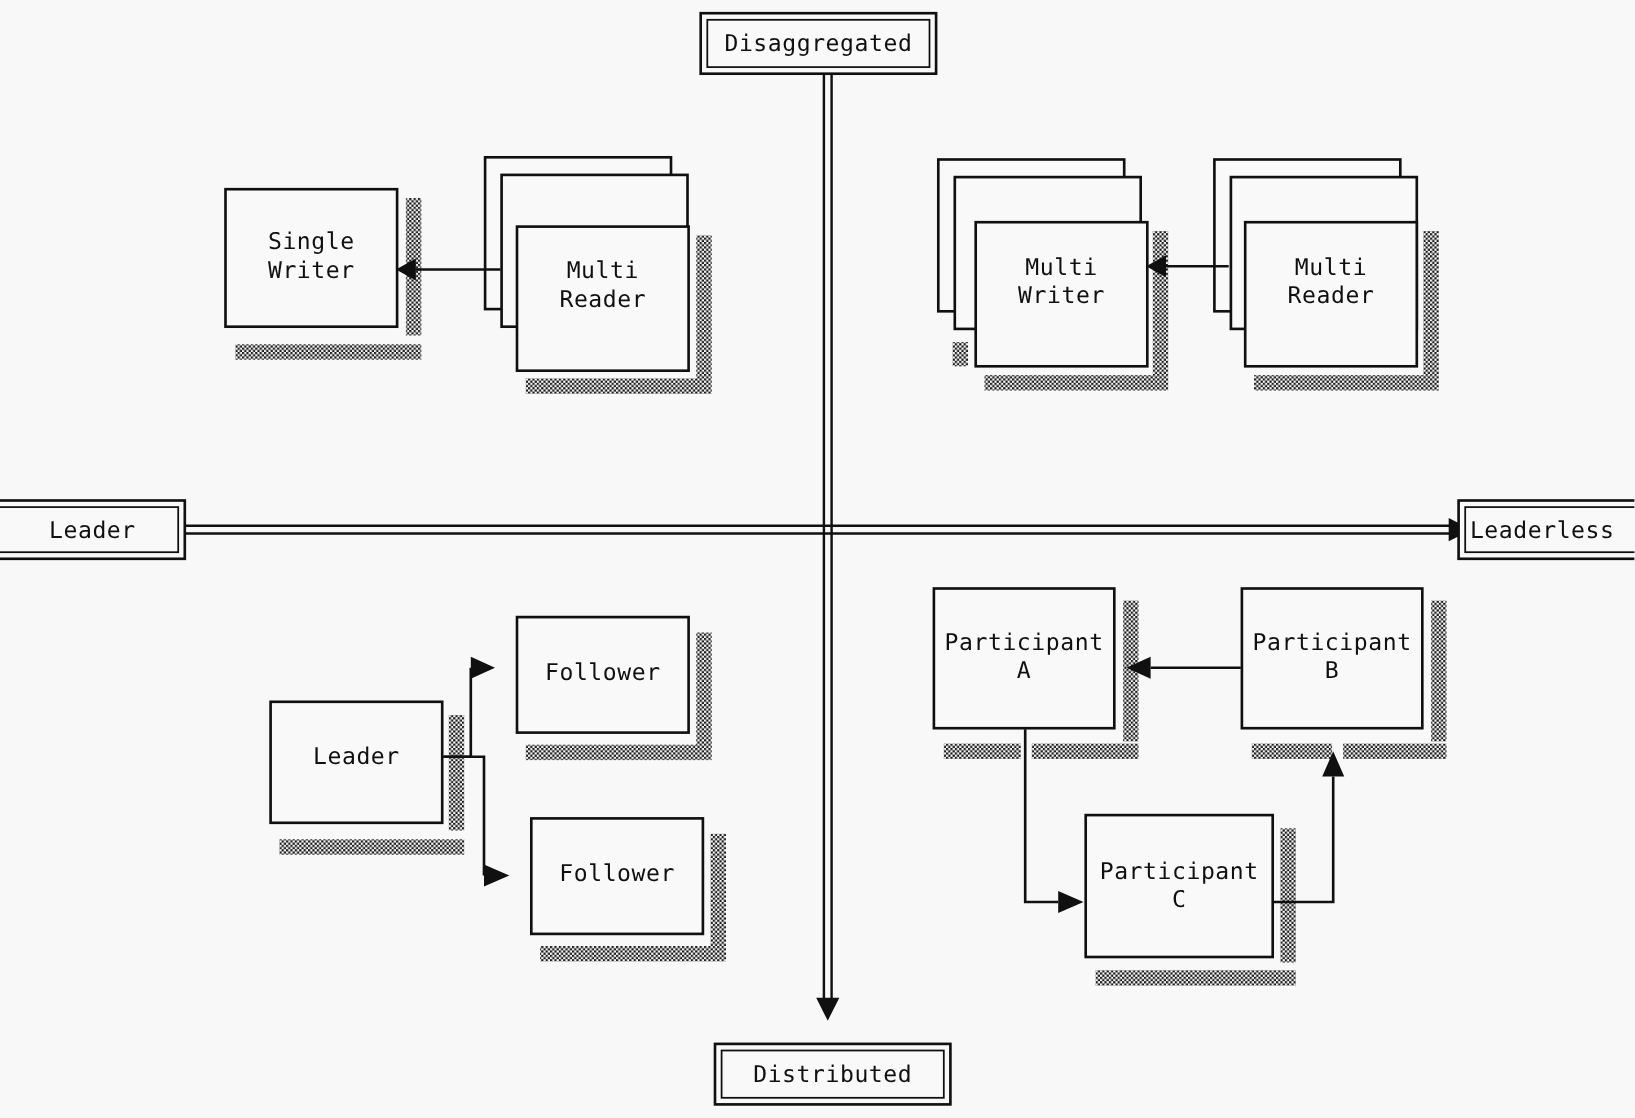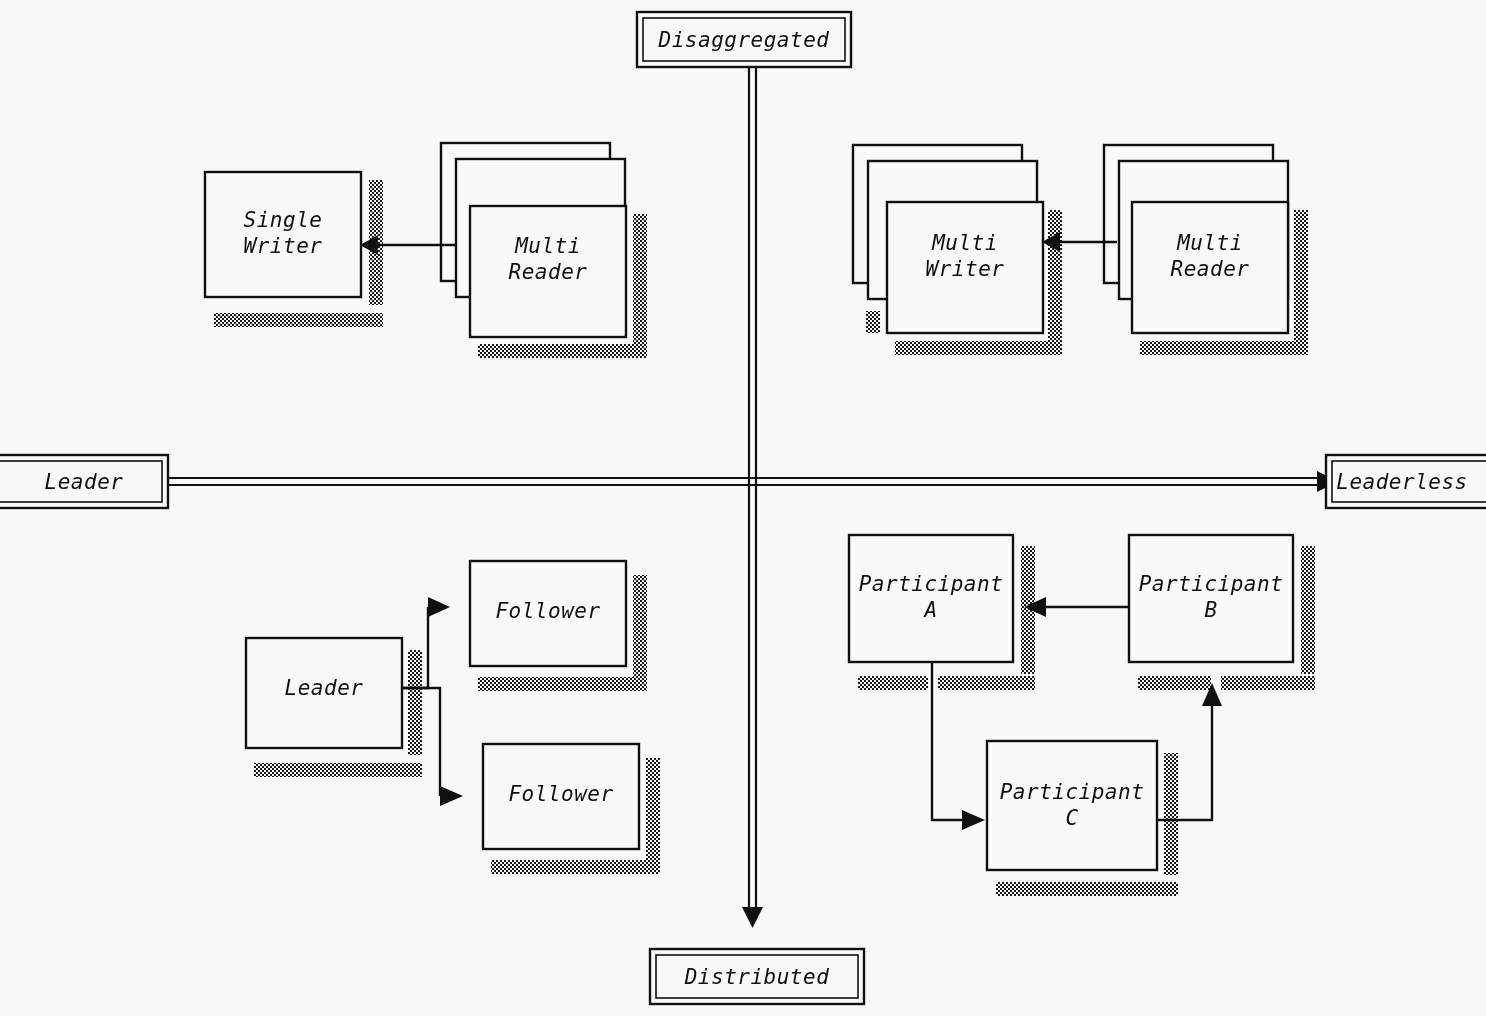--- a/index.html
+++ b/index.html
@@ -10,21 +10,20 @@
   }
   body {
     font-family: "DejaVu Sans Mono", "Liberation Mono", monospace;
   }
   #canvas {
     position: relative;
     width: 1486px;
     height: 1016px;
     background: #f8f8f8;
     overflow: hidden;
-    font-style: italic;
   }
   svg#diagram {
     position: absolute;
     left: 0;
     top: 0;
     width: 1486px;
     height: 1016px;
   }
   .box-label {
     font-family: "DejaVu Sans Mono", "Liberation Mono", monospace;

